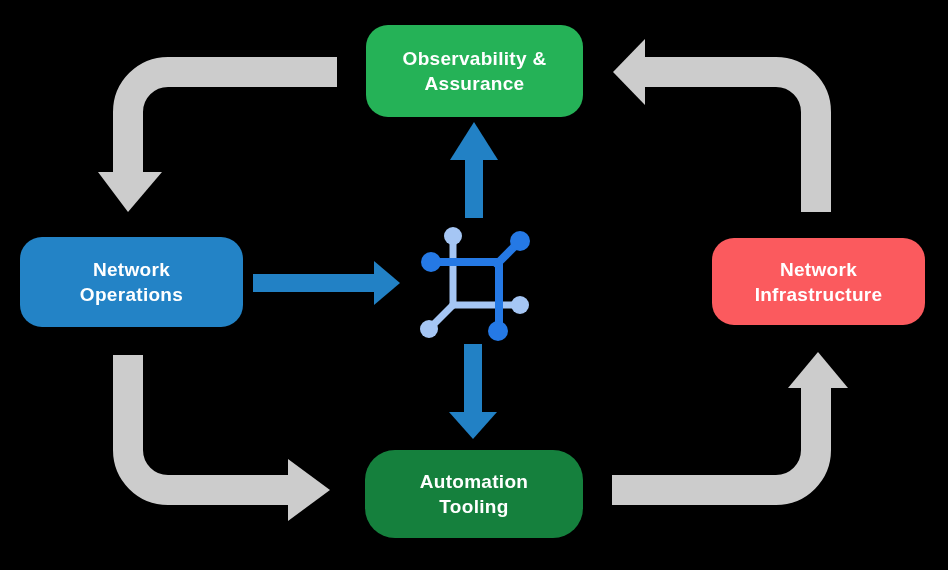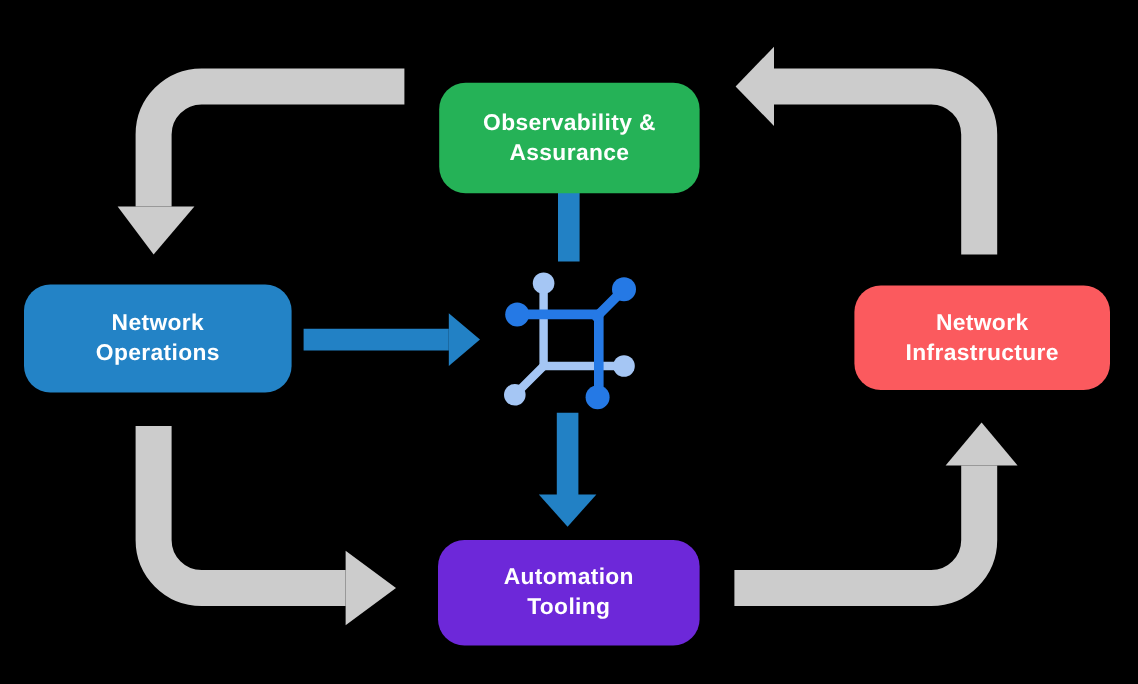--- a/index.html
+++ b/index.html
@@ -105,33 +105,33 @@
         <path d="M 497 264 L 517 244"></path>
       </g>
       <g>
         <circle cx="431" cy="262" r="10" fill="#2579E5"></circle>
         <circle cx="520" cy="241" r="10" fill="#2579E5"></circle>
         <circle cx="498" cy="331" r="10" fill="#2579E5"></circle>
       </g>
     </g>
   </svg>
 
-  <div class="node node-observability" style="background: rgb(37, 178, 87); margin-top: 44px;">
+  <div class="node node-observability" style="background: rgb(37, 178, 87);">
     <span>Observability &amp;
 Assurance</span>
   </div>
 
   <div class="node node-operations" style="background: rgb(35, 131, 198);">
     <span>Network
 Operations</span>
   </div>
 
   <div class="node node-infrastructure" style="background: rgb(251, 90, 94);">
     <span>Network
 Infrastructure</span>
   </div>
 
-  <div class="node node-tooling" style="background: #6d28d9;">
+  <div class="node node-tooling" style="background: #15803d; border-radius: 30px;">
     <span>Automation
 Tooling</span>
   </div>
 
 </div>
 
 </body></html>

